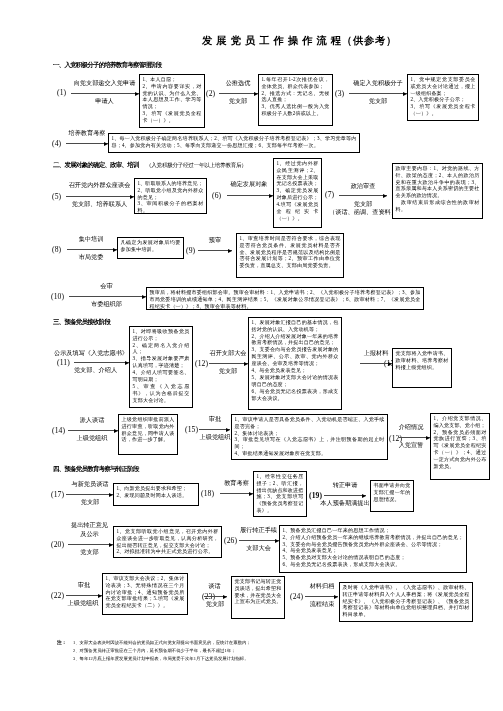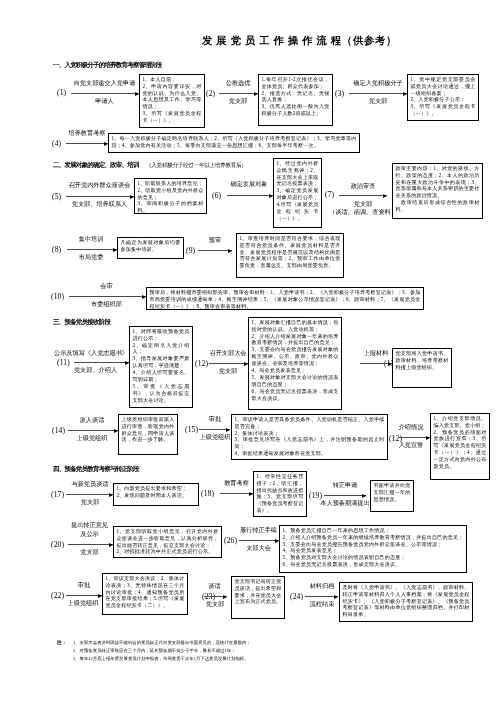--- a/index.html
+++ b/index.html
@@ -188,21 +188,21 @@
       <div class="ln">2、发现问题及时同本人谈话。</div>
     </div>
 
   <div class="num" style="left:201px;top:489px;">(18)</div>
   <div class="lab" style="left:220px;top:479px;width:33px;">教育考察</div>
   <div class="arr" style="left:220px;top:493px;width:33.0px;"></div>
   <div class="box" style="left:253px;top:471px;width:54px;height:46px;">
       <div class="ln">1、经常性交任务压担子；2、听汇报，指出优缺点和改进措施；3、党支部填写《预备党员考察登记表》。</div>
     </div>
 
-  <div class="num" style="left:309px;top:491px;">(19)</div>
+  <div class="num" style="left:309px;top:491px;font-weight:bold;">(19)</div>
   <div class="lab" style="left:324px;top:481px;width:42px;">转正申请</div>
   <div class="arr" style="left:324px;top:495px;width:42.0px;"></div>
   <div class="lab" style="left:315px;top:499px;width:60px;">本人预备期满提出</div>
   <div class="box" style="left:370px;top:480px;width:44px;height:32px;">
       <div class="ln">书面申请并向党支部汇报一年的思想情况。</div>
     </div>
 
   <div class="num" style="left:51px;top:540px;">(20)</div>
   <div class="lab" style="left:66px;top:521px;width:47px;">提出转正意见</div>
   <div class="lab" style="left:66px;top:530px;width:47px;">及公示</div>

